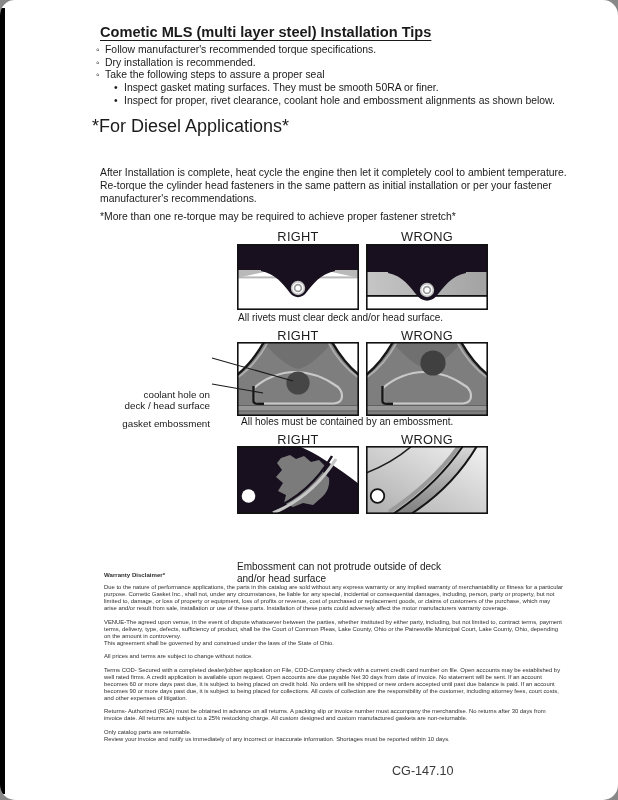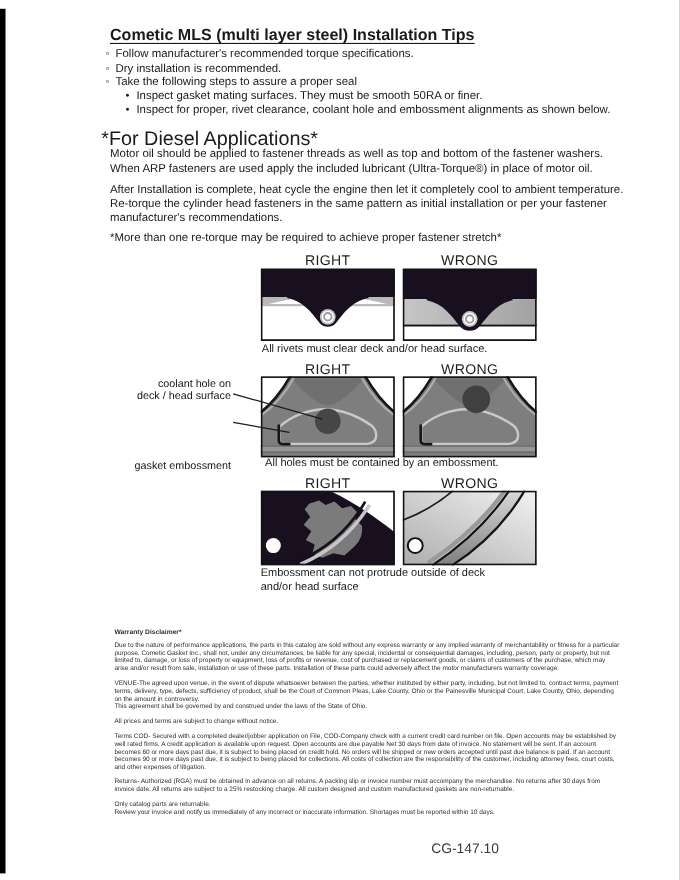--- a/index.html
+++ b/index.html
@@ -1,22 +1,22 @@
 <!DOCTYPE html>
 <html><head>
 <meta charset="utf-8">
 <style>
   html,body{margin:0;padding:0;background:#888;}
   #page{
     position:relative;width:618px;height:800px;background:#ffffff;
     font-family:"Liberation Sans","DejaVu Sans",sans-serif;color:#1a1a1a;
-    overflow:hidden;margin:0 auto;
+    overflow:hidden;margin:0 auto;border-radius:15px;
   }
   .abs{position:absolute;}
-  .pre{white-space:pre-line;}
+  .pre{white-space:pre-line;margin-top:45px;}
   #edge-bar{left:0;top:8px;width:5px;height:786px;background:#000;}
   #title{left:100px;top:24px;font-size:14.6px;font-weight:bold;
     text-decoration:underline;text-underline-offset:3px;text-decoration-thickness:1.4px;}
   #bullets{left:96px;top:44px;font-size:10.4px;line-height:12.7px;width:490px;}
   .bullet-row{display:flex;}
   .bullet-row .marker{width:9px;flex:0 0 9px;}
   .bullet-row.sub{margin-left:18px;}
   .bullet-row.sub .marker{width:10px;flex:0 0 10px;}
   #diesel-heading{left:92px;top:116px;font-size:18px;font-weight:normal;}
   .body-para{left:100px;width:474px;font-size:10.4px;line-height:12.8px;}
@@ -59,21 +59,20 @@
       <span class="marker">•</span>
       <span>Inspect gasket mating surfaces.  They must be smooth 50RA or finer.</span>
     </div>
     <div class="bullet-row sub">
       <span class="marker">•</span>
       <span>Inspect for proper, rivet clearance, coolant hole and embossment alignments as shown below.</span>
     </div>
   </div>
 
   <div id="diesel-heading" class="abs">*For Diesel Applications*</div>
-  <div id="diesel-para1" class="abs body-para">Motor oil should be applied to fastener threads as well as top and bottom of the fastener washers. When ARP fasteners are used apply the included lubricant (Ultra-Torque®) in place of motor oil.</div>
   <div id="diesel-note" class="abs body-para">*More than one re-torque may be required to achieve proper fastener stretch*</div>
   <div id="diesel-para2" class="abs body-para">After Installation is complete, heat cycle the engine then let it completely cool to ambient temperature. Re-torque the cylinder head fasteners in the same pattern as initial installation or per your fastener manufacturer's recommendations.</div>
 
   <div class="abs rw-label" style="left:237px;top:229px;">RIGHT</div>
   <div class="abs rw-label" style="left:366px;top:229px;">WRONG</div>
 
   <div class="abs panel" style="left:237px;top:244px;">
     <svg width="122" height="66" viewBox="0 0 122 66">
       <rect width="122" height="66" fill="#ffffff"></rect>
       <rect width="122" height="26" fill="#18101f"></rect>

